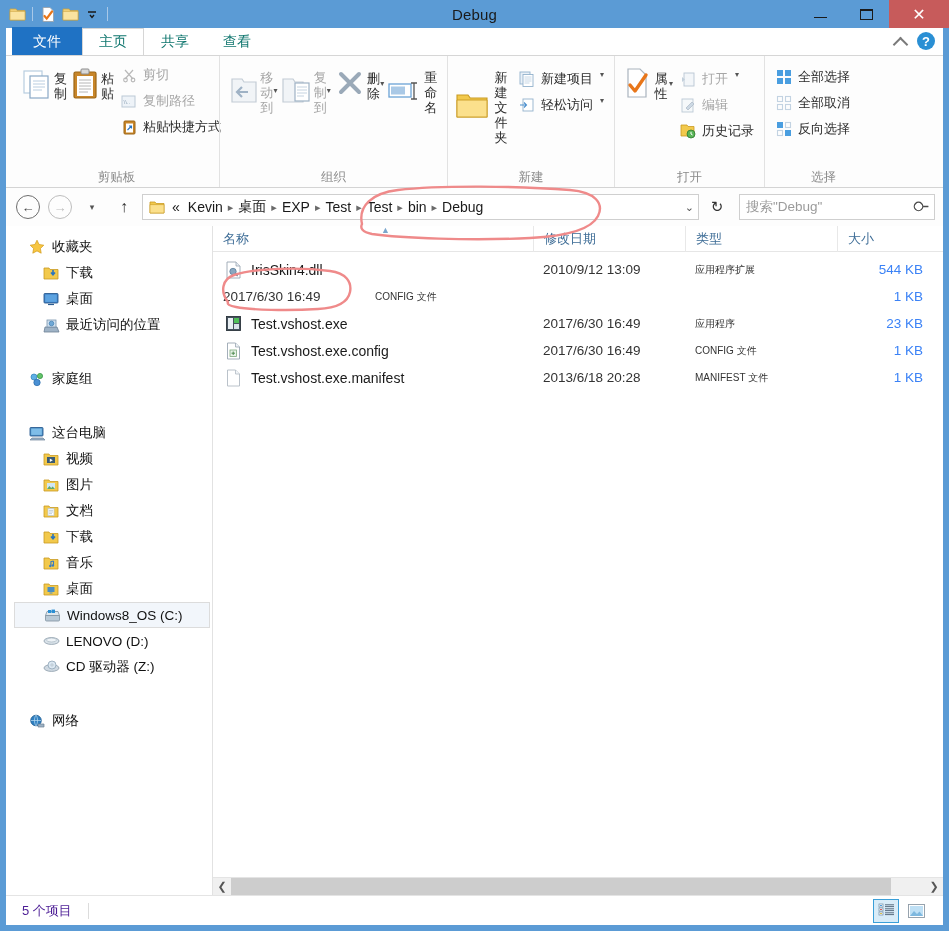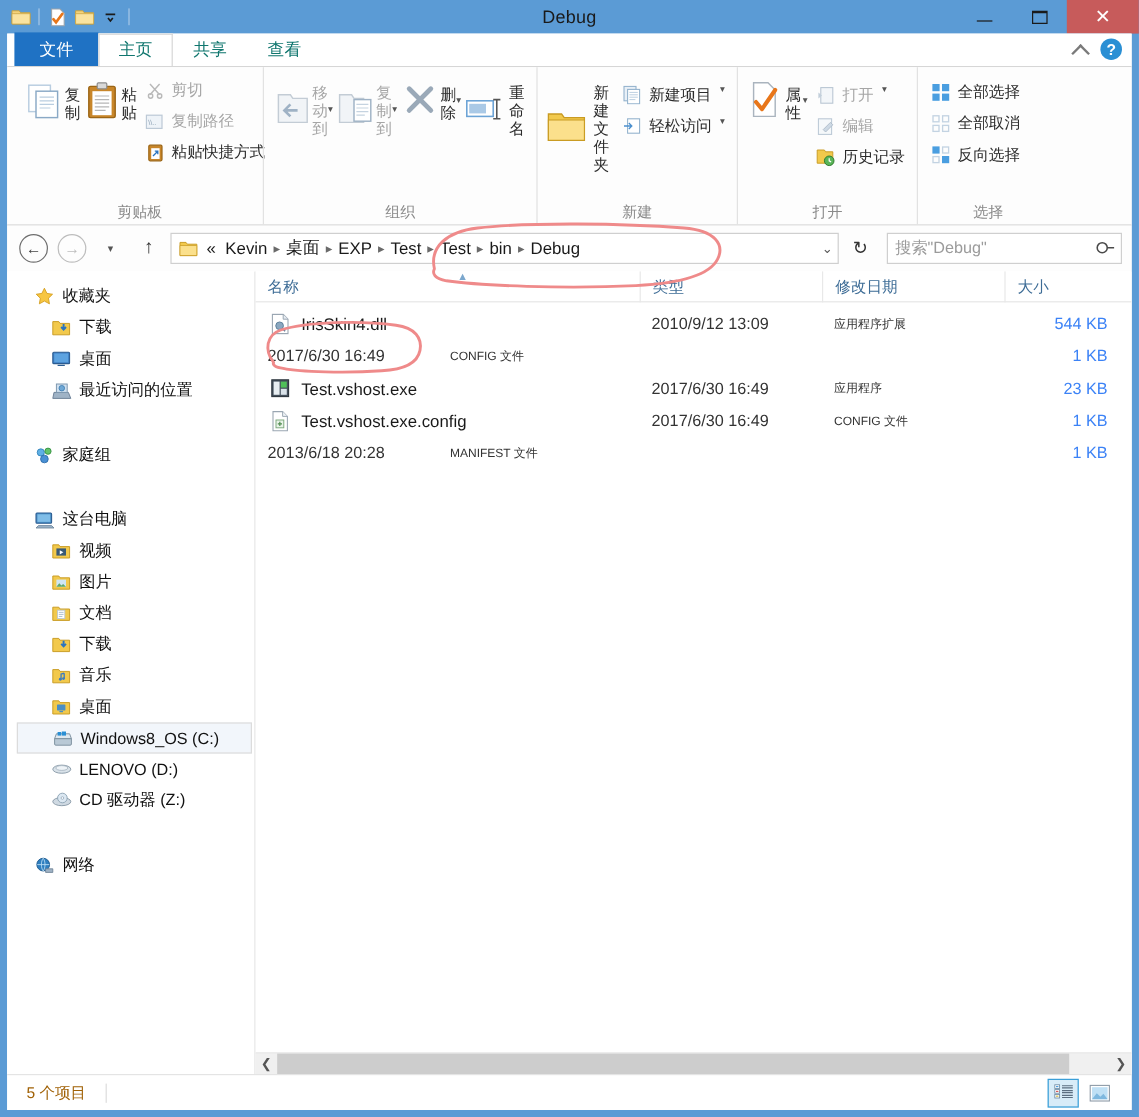--- a/index.html
+++ b/index.html
@@ -150,21 +150,21 @@
 
   
   .hscroll { height:18px; flex:none; display:flex; align-items:center; background:#f0f0f0; border-top:1px solid #e4e4e4; }
   .hs-btn { width:18px; height:18px; display:flex; align-items:center; justify-content:center; font-size:11px; color:#555; background:#f0f0f0; }
   .hs-track { flex:1; height:18px; background:#f0f0f0; position:relative; }
   .hs-thumb { position:absolute; left:0; top:0; height:18px; width:660px; background:#cdcdcd; }
 
   
   .statusbar {
     height:30px; flex:none; background:#fff; border-top:1px solid #e4e4e4;
-    display:flex; align-items:center; padding-left:16px; font-size:13px; color:#a16207;
+    display:flex; align-items:center; padding-left:16px; font-size:13px; color:#4c1d95;
   }
   .status-sep { width:1px; height:16px; background:#dcdcdc; margin-left:16px; }
   .viewbtns { margin-left:auto; display:flex; align-items:center; gap:4px; padding-right:14px; }
   .viewbtn { width:26px; height:24px; display:flex; align-items:center; justify-content:center; }
   .viewbtn.active { border:1px solid #3a9fd8; background:#d8ecf8; }
 
   .content-inset { position:absolute; left:6px; right:6px; top:28px; bottom:6px; display:flex; flex-direction:column; background:#fff; }
   svg.annot-svg { position:absolute; left:0; top:0; width:949px; height:931px; pointer-events:none; }
 </style>
 </head>
@@ -703,22 +703,22 @@
           <span>网络</span>
         </div>
       </div>
 
       <div class="listpane">
         <div class="colhdr">
           <div class="col col-name">
             <span>名称</span>
             <span class="hdr-sortmark">▲</span>
           </div>
+          <div class="col col-date">修改日期</div>
           <div class="col col-type">类型</div>
-          <div class="col col-date">修改日期</div>
           <div class="col col-size">大小</div>
         </div>
 
         <div class="filelist">
 
           <div class="filerow">
             <div class="f-name">
               <span class="fico">
                 <svg width="17" height="18" viewBox="0 0 17 18">
                     <path d="M2 1h9l4 4v12H2z" fill="#fff" stroke="#9aa6b2" stroke-width="0.9"></path>
@@ -768,20 +768,29 @@
                   </svg>
               </span>
               <span>Test.vshost.exe.config</span>
             </div>
             <div class="f-date">2017/6/30 16:49</div>
             <div class="f-type">CONFIG 文件</div>
             <div class="f-size">1 KB</div>
           </div>
 
           <div class="filerow">
+            <div class="f-name">
+              <span class="fico">
+                <svg width="17" height="18" viewBox="0 0 17 18">
+                    <path d="M2.5 1h8l4 4v12h-12z" fill="#fff" stroke="#b2bbc4" stroke-width="0.9"></path>
+                    <path d="M10.5 1v4h4" fill="#f2f5f8" stroke="#b2bbc4" stroke-width="0.8"></path>
+                  </svg>
+              </span>
+              <span>Test.vshost.exe.manifest</span>
+            </div>
             <div class="f-date">2013/6/18 20:28</div>
             <div class="f-type">MANIFEST 文件</div>
             <div class="f-size">1 KB</div>
           </div>
 
         </div>
 
         <div class="hscroll">
           <div class="hs-btn">❮</div>
           <div class="hs-track">

